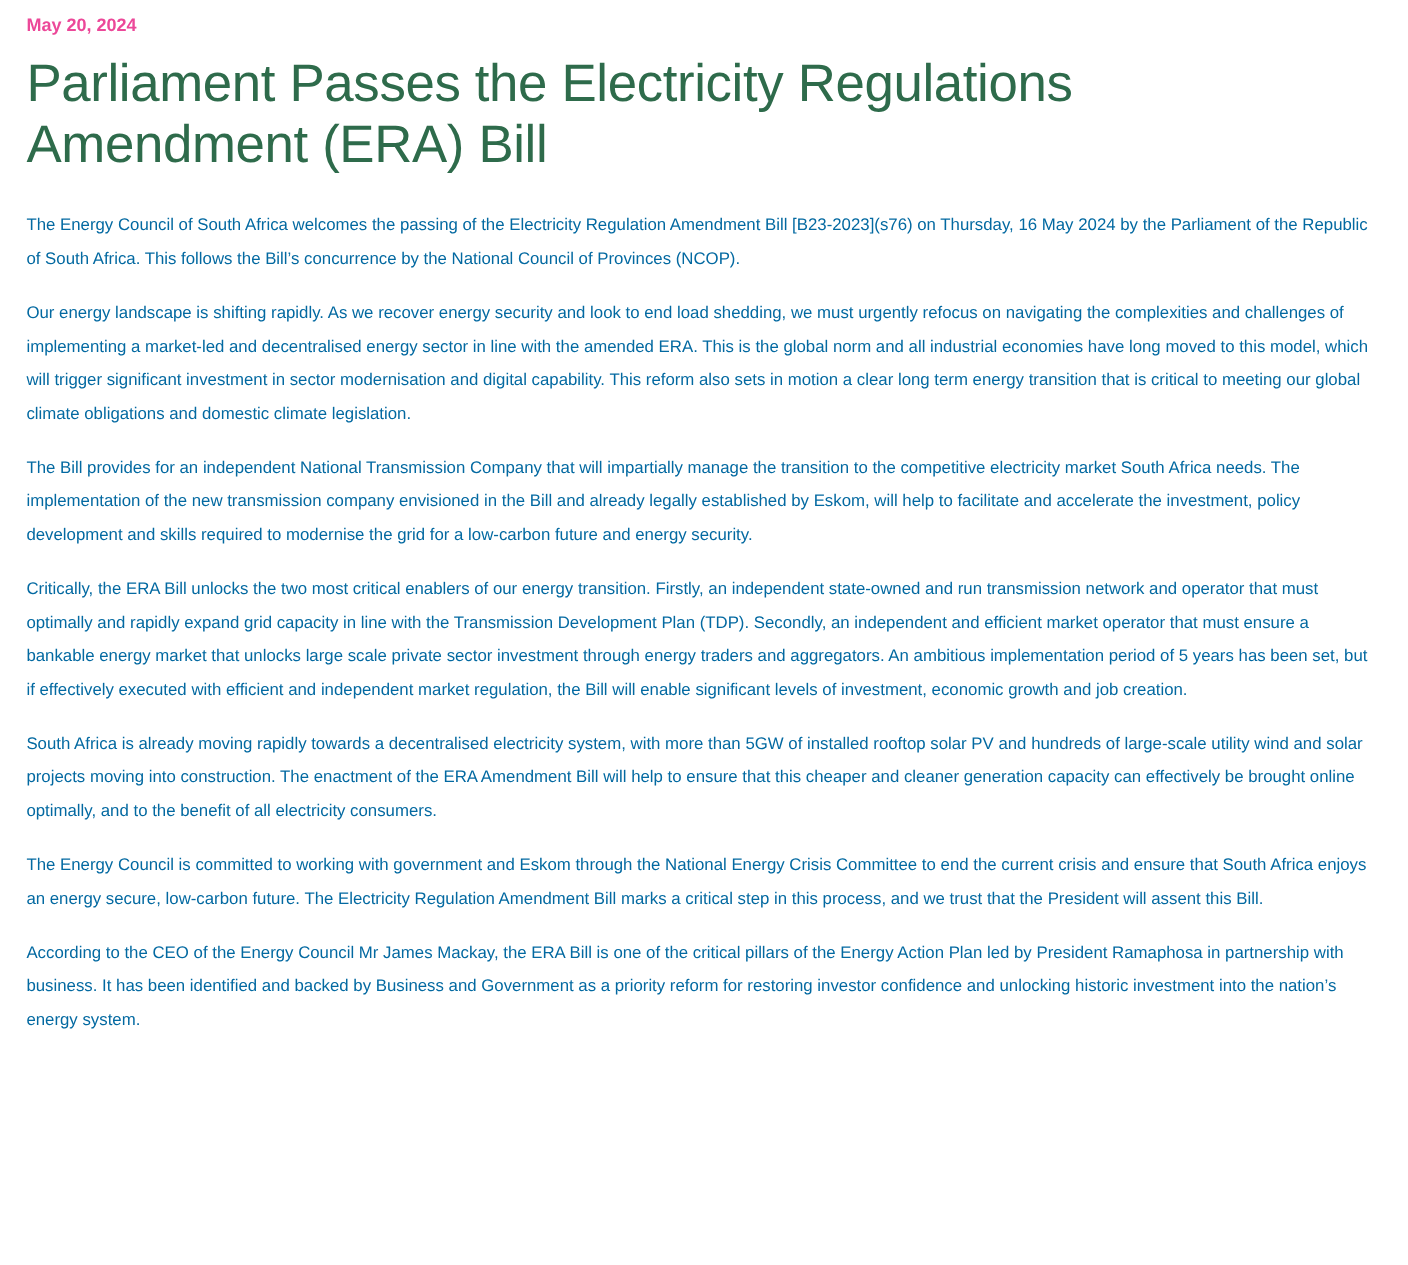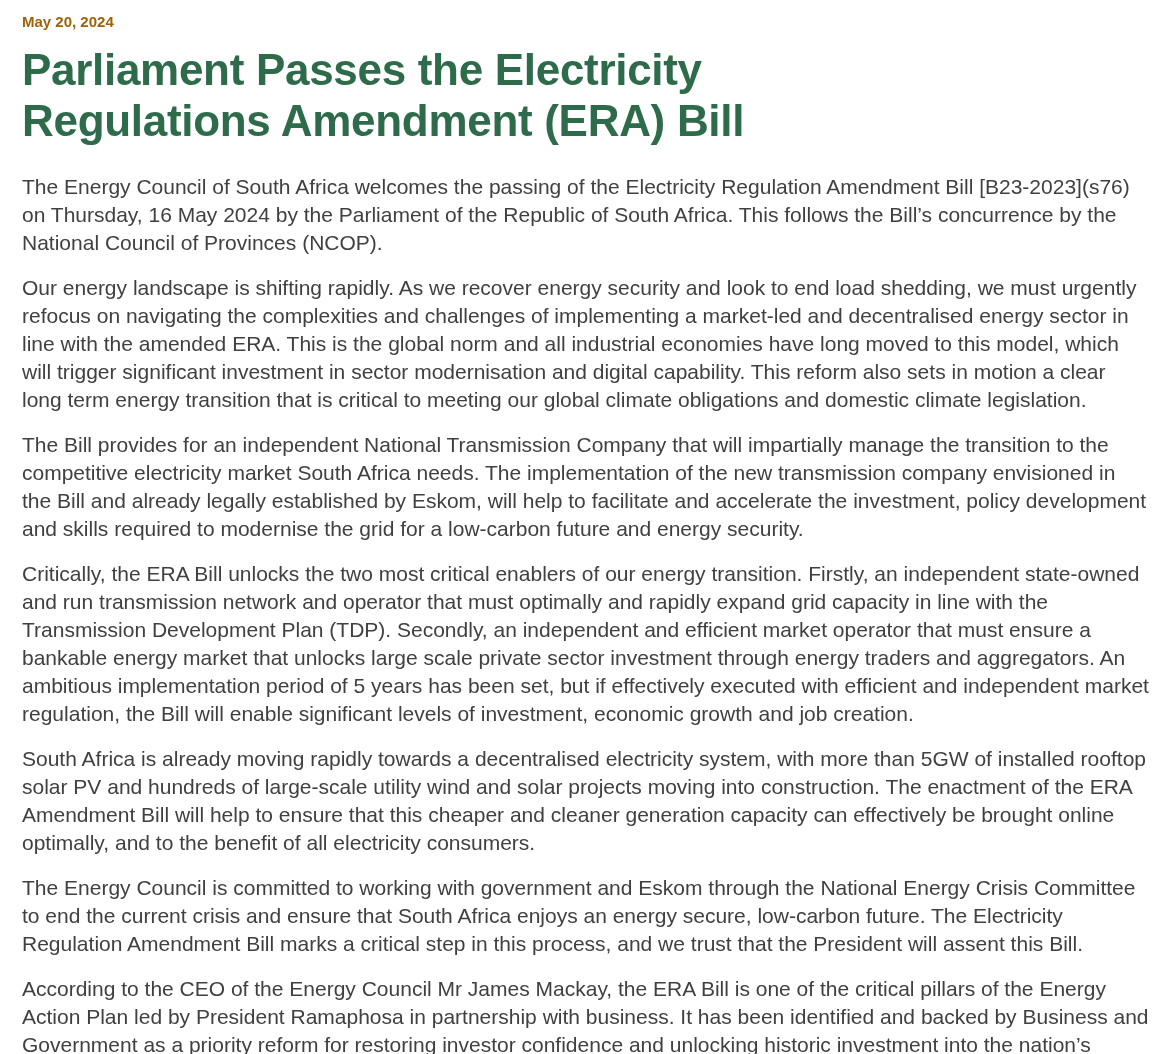--- a/index.html
+++ b/index.html
@@ -11,37 +11,37 @@
     width: 1173px;
     min-height: 1054px;
     box-sizing: border-box;
     padding: 13px 23px 40px 22px;
     font-family: "Liberation Sans", sans-serif;
     -webkit-font-smoothing: antialiased;
   }
   .article-date {
     font-size: 15px;
     font-weight: 700;
-    color: #a16207;
+    color: #ec4899;
     line-height: 1.2;
   }
   .article-title {
     margin: 13px 0 27px 0;
     font-size: 44px;
-    font-weight: 700;
+    font-weight: 400;
     color: #2e6b4b;
     line-height: 1.16;
     letter-spacing: -0.3px;
     max-width: 930px;
   }
   .article-body p {
     margin: 0 0 17px 0;
-    font-size: 21px;
+    font-size: 14px;
     line-height: 28px;
-    color: #404040;
+    color: #0369a1;
     max-width: 1128px;
   }
 </style>
 </head>
 <body>
 
 <article>
   <div class="article-date">May 20, 2024</div>
 
   <h1 class="article-title">Parliament Passes the Electricity Regulations Amendment (ERA) Bill</h1>

